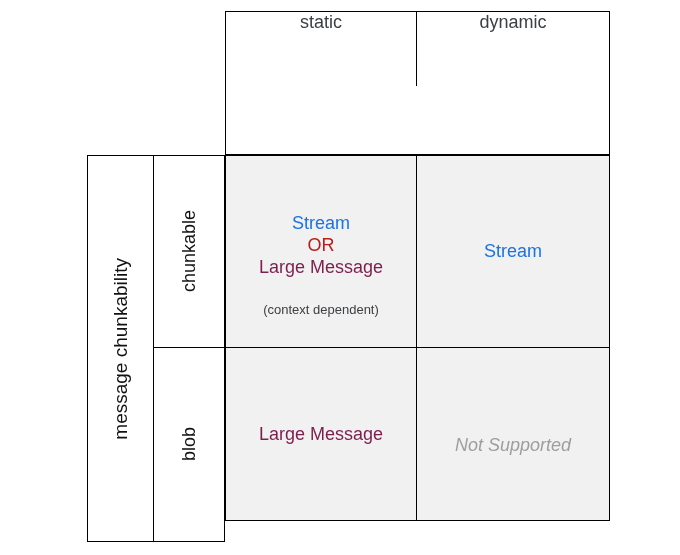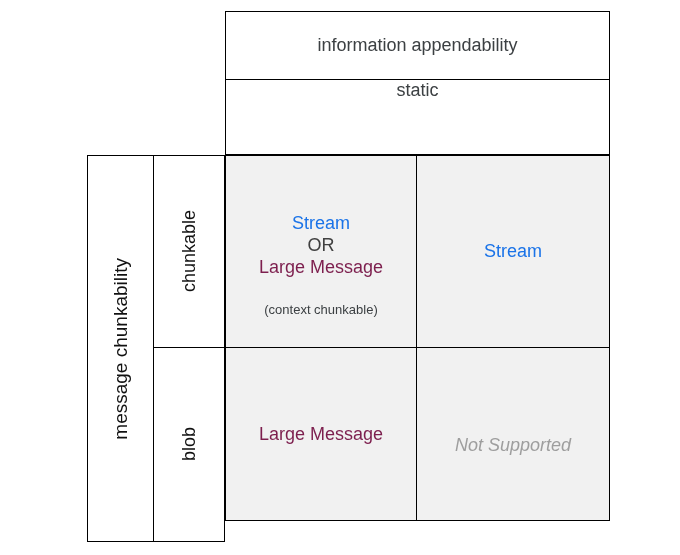--- a/index.html
+++ b/index.html
@@ -78,36 +78,36 @@
     align-items: center; justify-content: center;
     font-size: 18px;
   }
   .b-r { border-right: 1.5px solid #000; }
   .b-b { border-bottom: 1.5px solid #000; }
 
   .cell-multi { padding-top: 26px; }
   .stack { display: flex; flex-direction: column; align-items: center; line-height: 22px; }
   .stream { color: #1a73e8; }
   .lm { color: #7d1f4e; text-align: center; }
-  .or { color: #404040; }
+  .or { color: #b91c1c; }
   .note { font-size: 13px; color: #3c4043; margin-top: 24px; line-height: 16px; }
   .muted { color: #9e9e9e; font-style: italic; margin-top: 23px; }
 </style>
 </head>
 <body>
 
 <div class="canvas">
 
   <div class="col-header">
-    <div class="col-title-row">
-      <span>information appendability</span>
-    </div>
     <div class="col-sub-row">
       <div class="col-sub-cell">
         <span>static</span>
+      </div>
+      <div class="col-sub-cell">
+        <span>dynamic</span>
       </div>
     </div>
   </div>
 
   <div class="row-header">
     <div class="row-title-col">
       <span class="vtext row-title">message chunkability</span>
     </div>
     <div class="row-opts-col">
       <div class="row-opt">
@@ -120,21 +120,21 @@
   </div>
 
   <div class="grid">
 
     <div class="cell cell-multi b-r b-b">
       <div class="stack">
         <span class="stream">Stream</span>
         <span class="or">OR</span>
         <span class="lm">Large Message</span>
       </div>
-      <span class="note">(context chunkable)</span>
+      <span class="note">(context dependent)</span>
     </div>
 
     <div class="cell b-b">
       <span class="stream">Stream</span>
     </div>
 
     <div class="cell b-r">
       <span class="lm">Large Message</span>
     </div>
 

